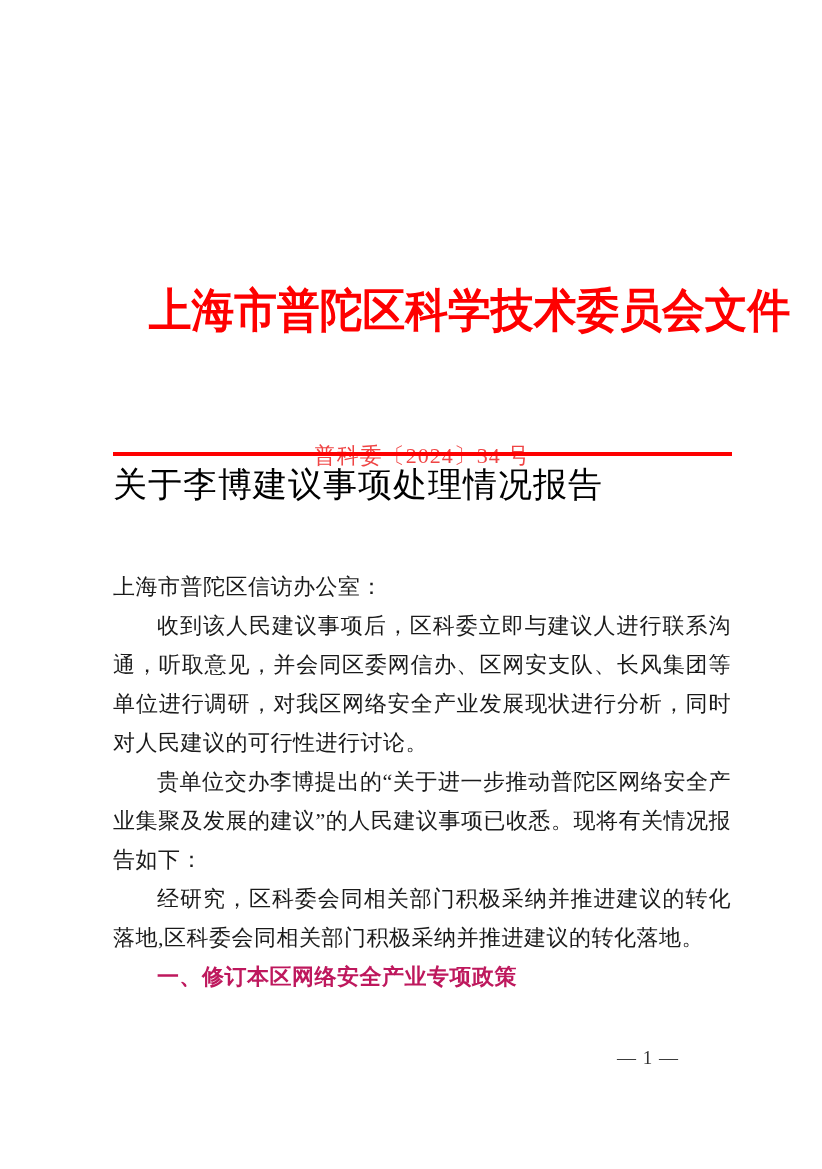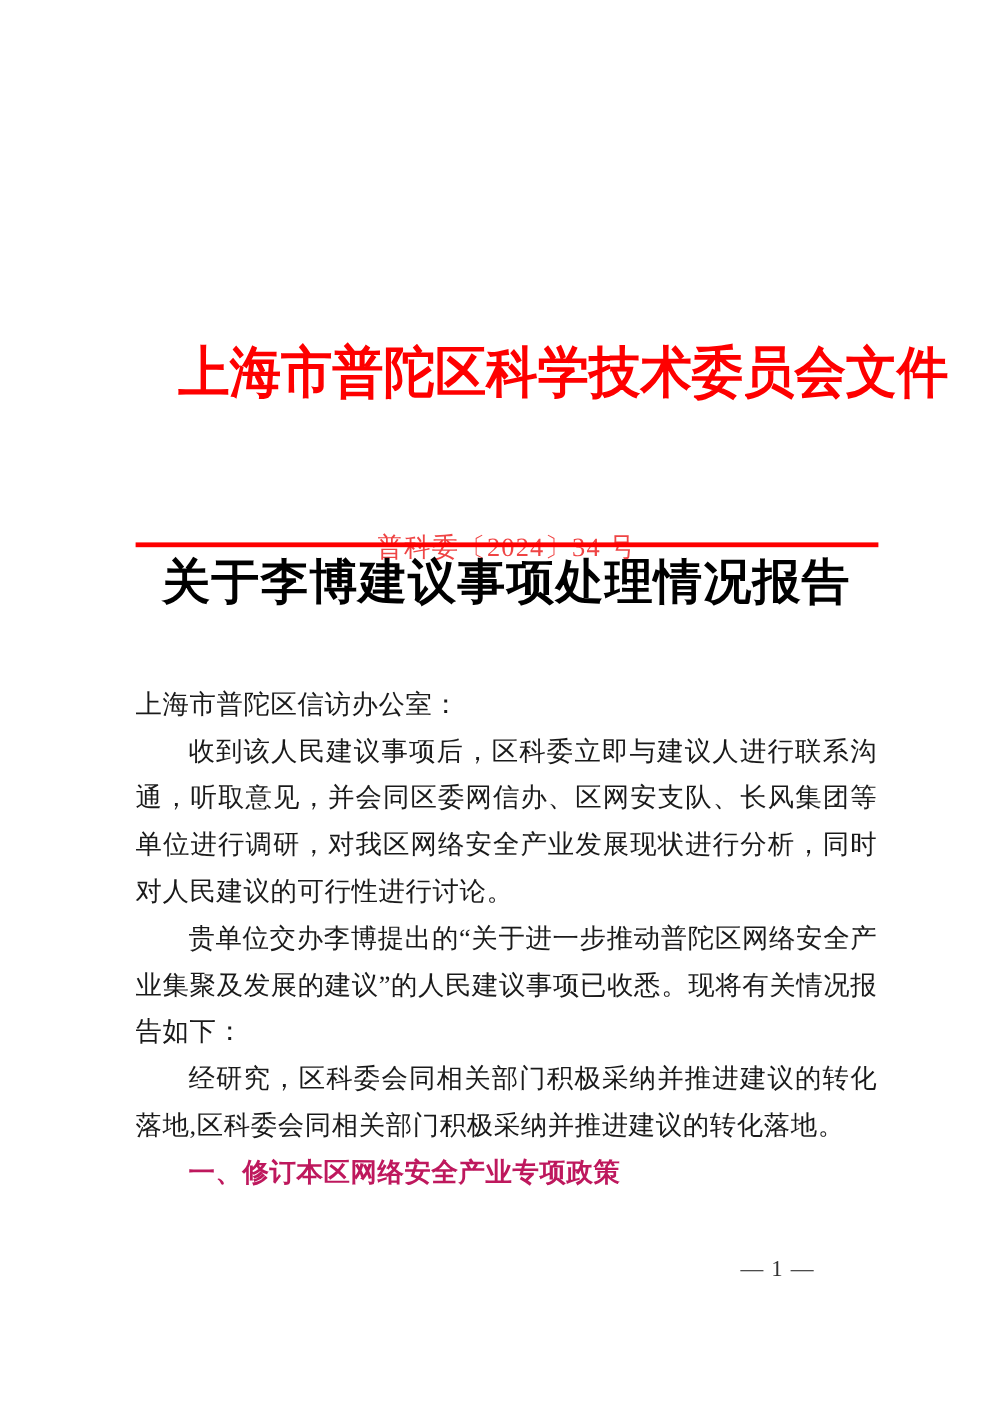--- a/index.html
+++ b/index.html
@@ -58,23 +58,23 @@
     background: #fe0000;
   }
 
   
   .doc-title {
     position: absolute;
     top: 464px;
     left: 113px;
     width: 618px;
     margin: 0;
-    text-align: center;
-    font-size: 40px;
-    font-weight: 700;
+    text-align: left;
+    font-size: 34px;
+    font-weight: 400;
     line-height: 42px;
     letter-spacing: 1px;
     color: #000000;
   }
 
   
   .body-text {
     position: absolute;
     top: 567px;
     left: 113px;

